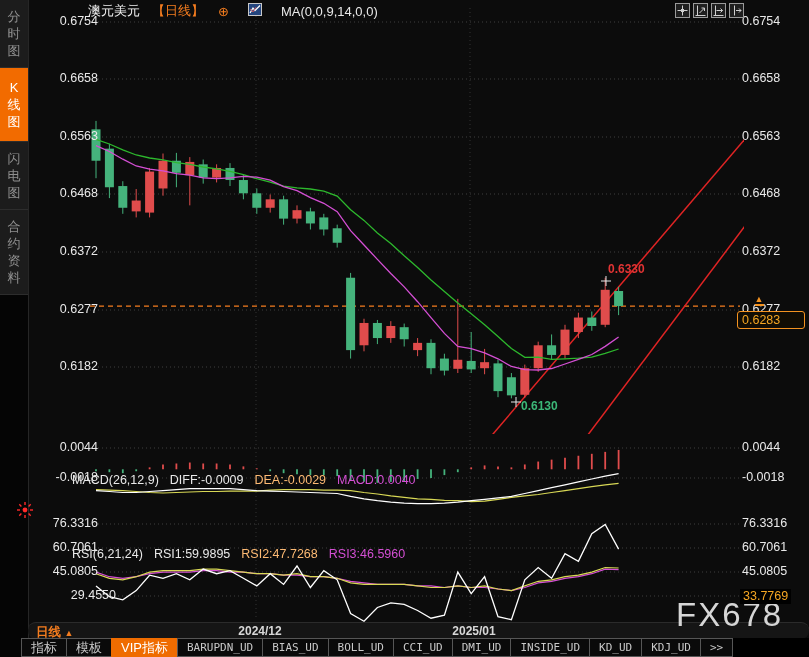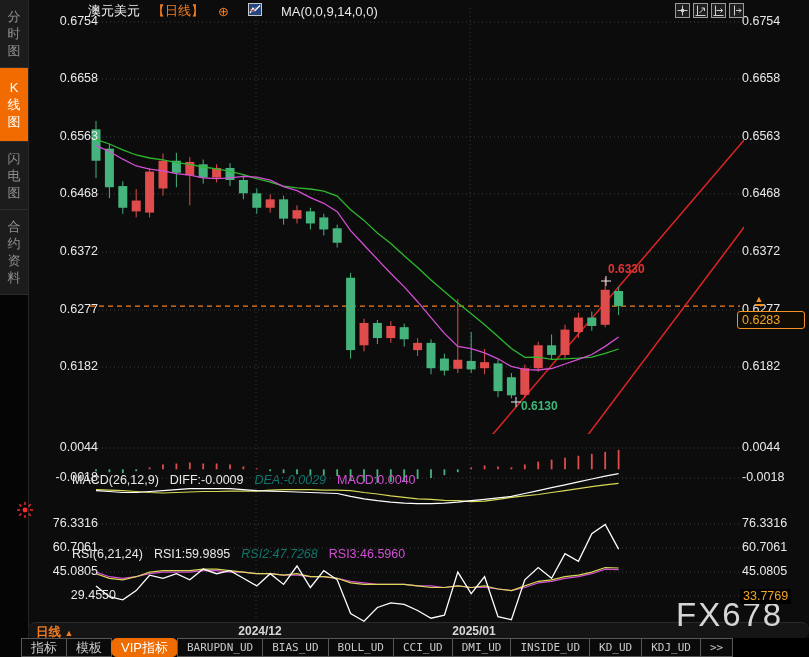--- a/index.html
+++ b/index.html
@@ -25,39 +25,39 @@
   
   .ax{position:absolute;z-index:2;font-size:12.5px;color:#e9e9e9;}
   .ax-l{left:30px;width:68px;text-align:right;}
   .ax-r{left:742px;width:66px;text-align:left;}
   
   .ann{position:absolute;z-index:3;font-size:12px;font-weight:bold;}
   .ann-high{left:608px;top:262px;color:#e23434;}
   .ann-low{left:521px;top:399px;color:#3cb878;}
   
   .ind-row{position:absolute;left:72px;z-index:3;display:flex;gap:11px;font-size:12.5px;white-space:nowrap;margin-top:36px;}
-  .c-wht{color:#e8e8e8;} .c-yel{color:#0f766e;font-style:italic;} .c-mag{color:#d44fd4;}
+  .c-wht{color:#e8e8e8;} .c-yel{color:#fdba74;} .c-mag{color:#d44fd4;}
   
   .price-badge{position:absolute;left:737px;top:311px;width:62px;height:16px;z-index:5;
     border:1.5px solid #f59320;border-radius:3px;background:#120d04;color:#f5a623;
     font-size:12.5px;line-height:16px;padding-left:4px;}
   .price-arrow{position:absolute;left:753px;top:295px;z-index:5;color:#f59320;font-size:9px;line-height:9px;text-align:center;width:12px;}
   .price-arrow .bar{margin:0 auto;width:9px;height:2px;background:#f59320;margin-top:0px;}
   .rsi-badge{position:absolute;left:740px;top:589px;z-index:6;background:#000;color:#f5a623;font-size:12.5px;padding:0 3px;line-height:15px;}
   
   .sun{position:absolute;left:16px;top:501px;z-index:4;}
   
   .date-row{position:absolute;left:28px;top:622px;width:781px;height:16px;background:#151515;border-top:1px solid #2b2b2b;z-index:2;border-radius:8px;}
   .period-label{position:absolute;left:8px;top:1px;color:#f57d1f;font-size:12.5px;font-weight:bold;}
   .date-label{position:absolute;top:1px;color:#d8d8d8;font-size:12px;font-weight:bold;transform:translateX(-50%);}
   
   .bottom-bar{position:absolute;left:22px;top:638px;width:787px;height:19px;background:#000;display:flex;align-items:stretch;z-index:2;}
   .b-tab{border:1px solid #565656;margin-left:-1px;background:#0a0a0a;color:#c9c9c9;display:flex;align-items:center;padding:0 9px;font-size:13px;white-space:nowrap;cursor:default;}
   .b-tab.mono{font-family:"DejaVu Sans Mono",monospace;font-size:11px;}
-  .b-tab.active{background:#ef6c00;color:#fff;border-color:#ef6c00;border-radius:6px;}
+  .b-tab.active{background:#ef6c00;color:#fff;border-color:#ef6c00;}
   
   .watermark{position:absolute;left:676px;top:596px;z-index:4;color:#d6d6d6;font-size:33px;letter-spacing:2px;font-family:"Liberation Sans",sans-serif;}
 </style>
 </head>
 <body>
 
 <div class="app">
 
   <svg id="chart" width="809" height="657">
       <defs>

